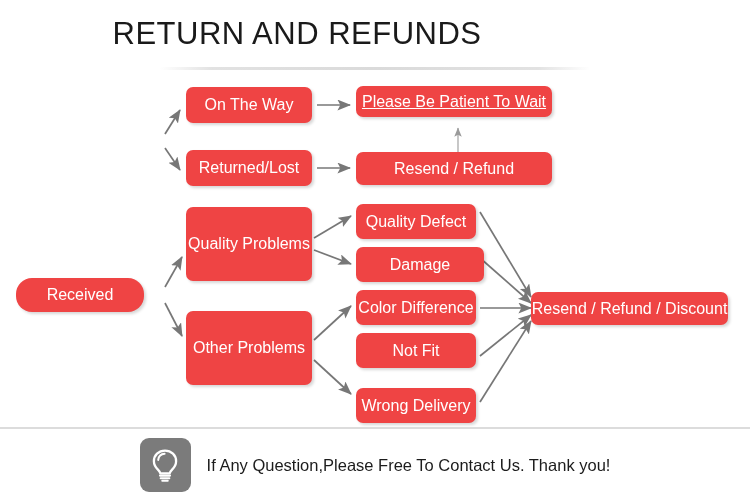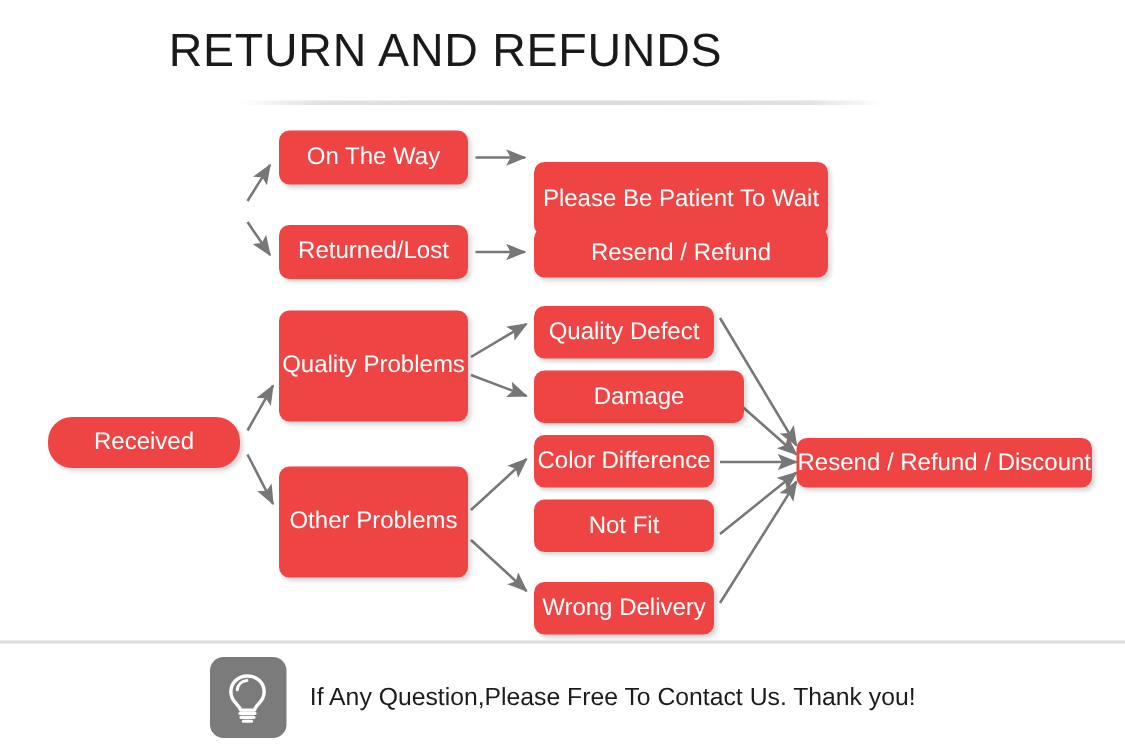--- a/index.html
+++ b/index.html
@@ -167,33 +167,33 @@
     <g stroke="#9a9a9a" stroke-width="1.1" fill="none">
       <line x1="458" y1="152" x2="458" y2="128" marker-end="url(#ah-thin)"></line>
     </g>
   </svg>
 
 
   <div class="node" style="left:186px; top:87px;  width:126px; height:36px;">On The Way</div>
 
   <div class="node" style="left:186px; top:150px; width:126px; height:36px;">Returned/Lost</div>
 
-  <div class="node" style="left:356px; top:108px;  width:196px; height:49px;">Please Be Patient To Wait</div>
+  <div class="node" style="left:356px; top:86px;  width:196px; height:31px;text-decoration:underline;">Please Be Patient To Wait</div>
 
   <div class="node" style="left:356px; top:152px; width:196px; height:33px;">Resend / Refund</div>
 
-  <div class="node" style="left:32px;  top:278px; width:128px; height:34px;border-radius:16px;">Received</div>
+  <div class="node" style="left:16px;  top:278px; width:128px; height:34px;border-radius:16px;">Received</div>
 
   <div class="node" style="left:186px; top:207px; width:126px; height:74px;">Quality Problems</div>
 
   <div class="node" style="left:186px; top:311px; width:126px; height:74px;">Other Problems</div>
 
   <div class="node" style="left:356px; top:204px; width:120px; height:35px;">Quality Defect</div>
 
-  <div class="node" style="left:356px; top:247px; width:140px; height:35px;">Damage</div>
+  <div class="node" style="left:356px; top:247px; width:128px; height:35px;">Damage</div>
 
   <div class="node" style="left:356px; top:290px; width:120px; height:35px;">Color Difference</div>
 
   <div class="node" style="left:356px; top:333px; width:120px; height:35px;">Not Fit</div>
 
   <div class="node" style="left:356px; top:376px; width:120px; height:35px;margin-top:12px;">Wrong Delivery</div>
 
   <div class="node" style="left:531px; top:292px; width:197px; height:33px;">Resend / Refund / Discount</div>
 
   <div class="footer-rule"></div>

